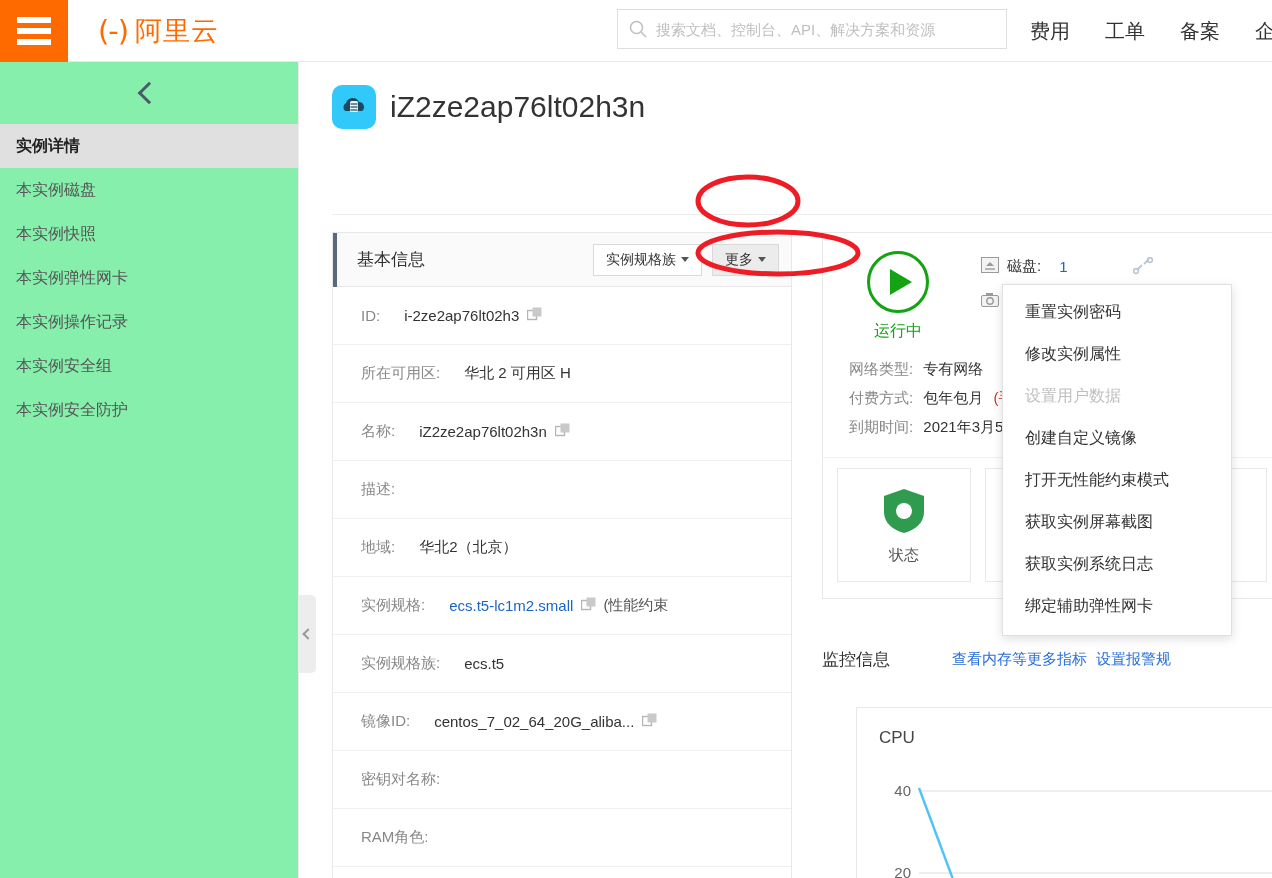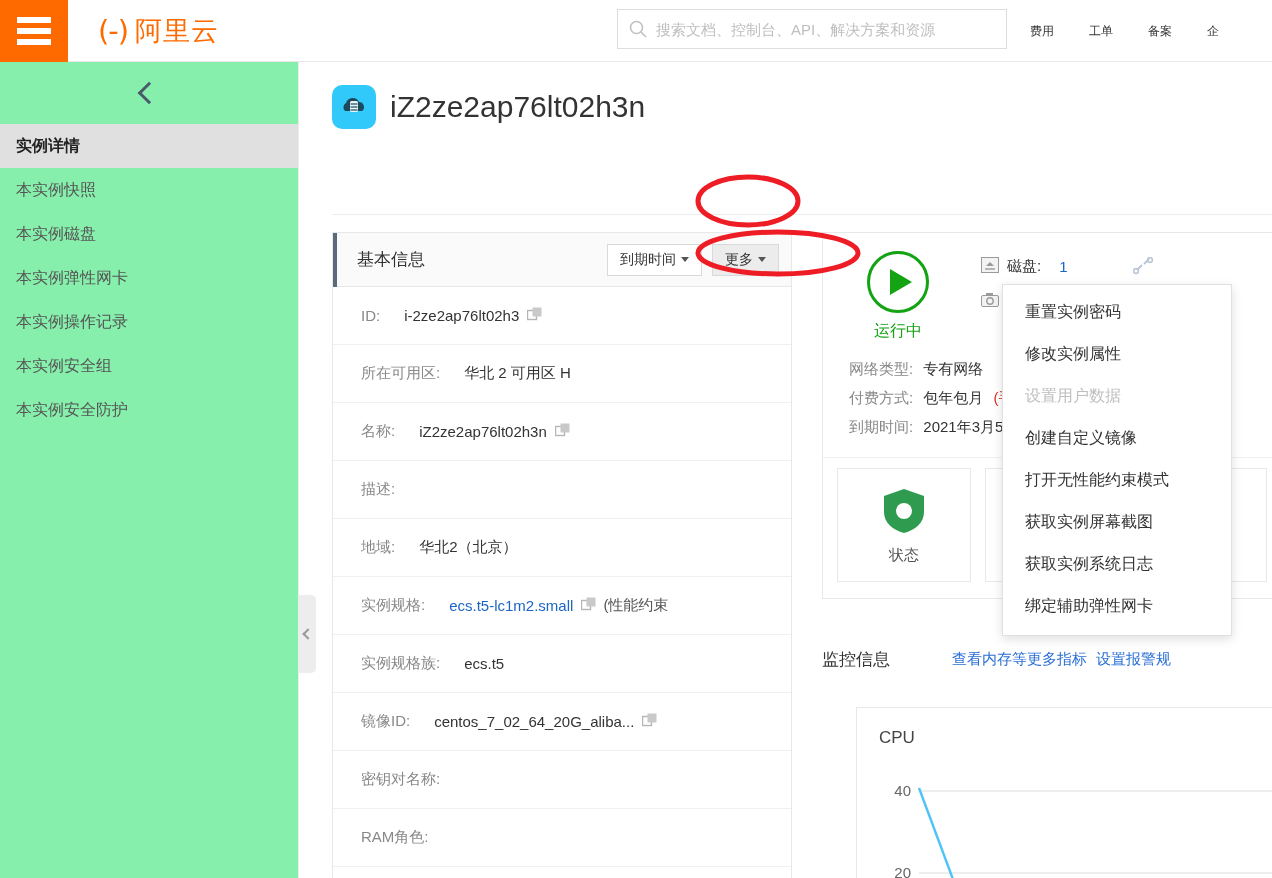--- a/index.html
+++ b/index.html
@@ -53,21 +53,21 @@
     border: none; outline: none; width: 100%;
     font-size: 15px; color: #333;
     font-family: "Liberation Sans", sans-serif; background: transparent;
   }
   .search-input::placeholder { color: #bfbfbf; }
   .topnav {
     position: absolute; left: 1030px; top: 0; height: 62px;
     display: flex; align-items: center; gap: 35px;
   }
   .topnav a {
-    font-size: 12px; color: #333; text-decoration: none; white-space: nowrap;
+    font-size: 20px; color: #333; text-decoration: none; white-space: nowrap;
   }
 
   
   .sidebar {
     position: absolute; left: 0; top: 62px;
     width: 299px; height: 816px;
     background: #86efac;
     border-right: 1px solid #ededed;
   }
   .sb-collapse {
@@ -261,24 +261,24 @@
 </div>
 
 <div class="sidebar">
   <div class="sb-collapse">
     <i class="chev-left"></i>
   </div>
   <div class="sb-item active">
     <span>实例详情</span>
   </div>
   <div class="sb-item">
+    <span>本实例磁盘</span>
+  </div>
+  <div class="sb-item">
     <span>本实例快照</span>
-  </div>
-  <div class="sb-item">
-    <span>本实例磁盘</span>
   </div>
   <div class="sb-item">
     <span>本实例弹性网卡</span>
   </div>
   <div class="sb-item">
     <span>本实例操作记录</span>
   </div>
   <div class="sb-item">
     <span>本实例安全组</span>
   </div>
@@ -305,21 +305,21 @@
     <span class="page-title">iZ2ze2ap76lt02h3n</span>
   </div>
 
   <div class="rule"></div>
 
   <div class="card-basic">
     <div class="card-head">
       <span class="card-title">基本信息</span>
       <div class="card-actions">
         <button class="btn">
-          <span>到期时间</span>
+          <span>实例规格族</span>
           <i class="caret"></i>
         </button>
         <button class="btn pressed">
           <span>更多</span>
           <i class="caret"></i>
         </button>
       </div>
     </div>
 
     <div class="info-row">

